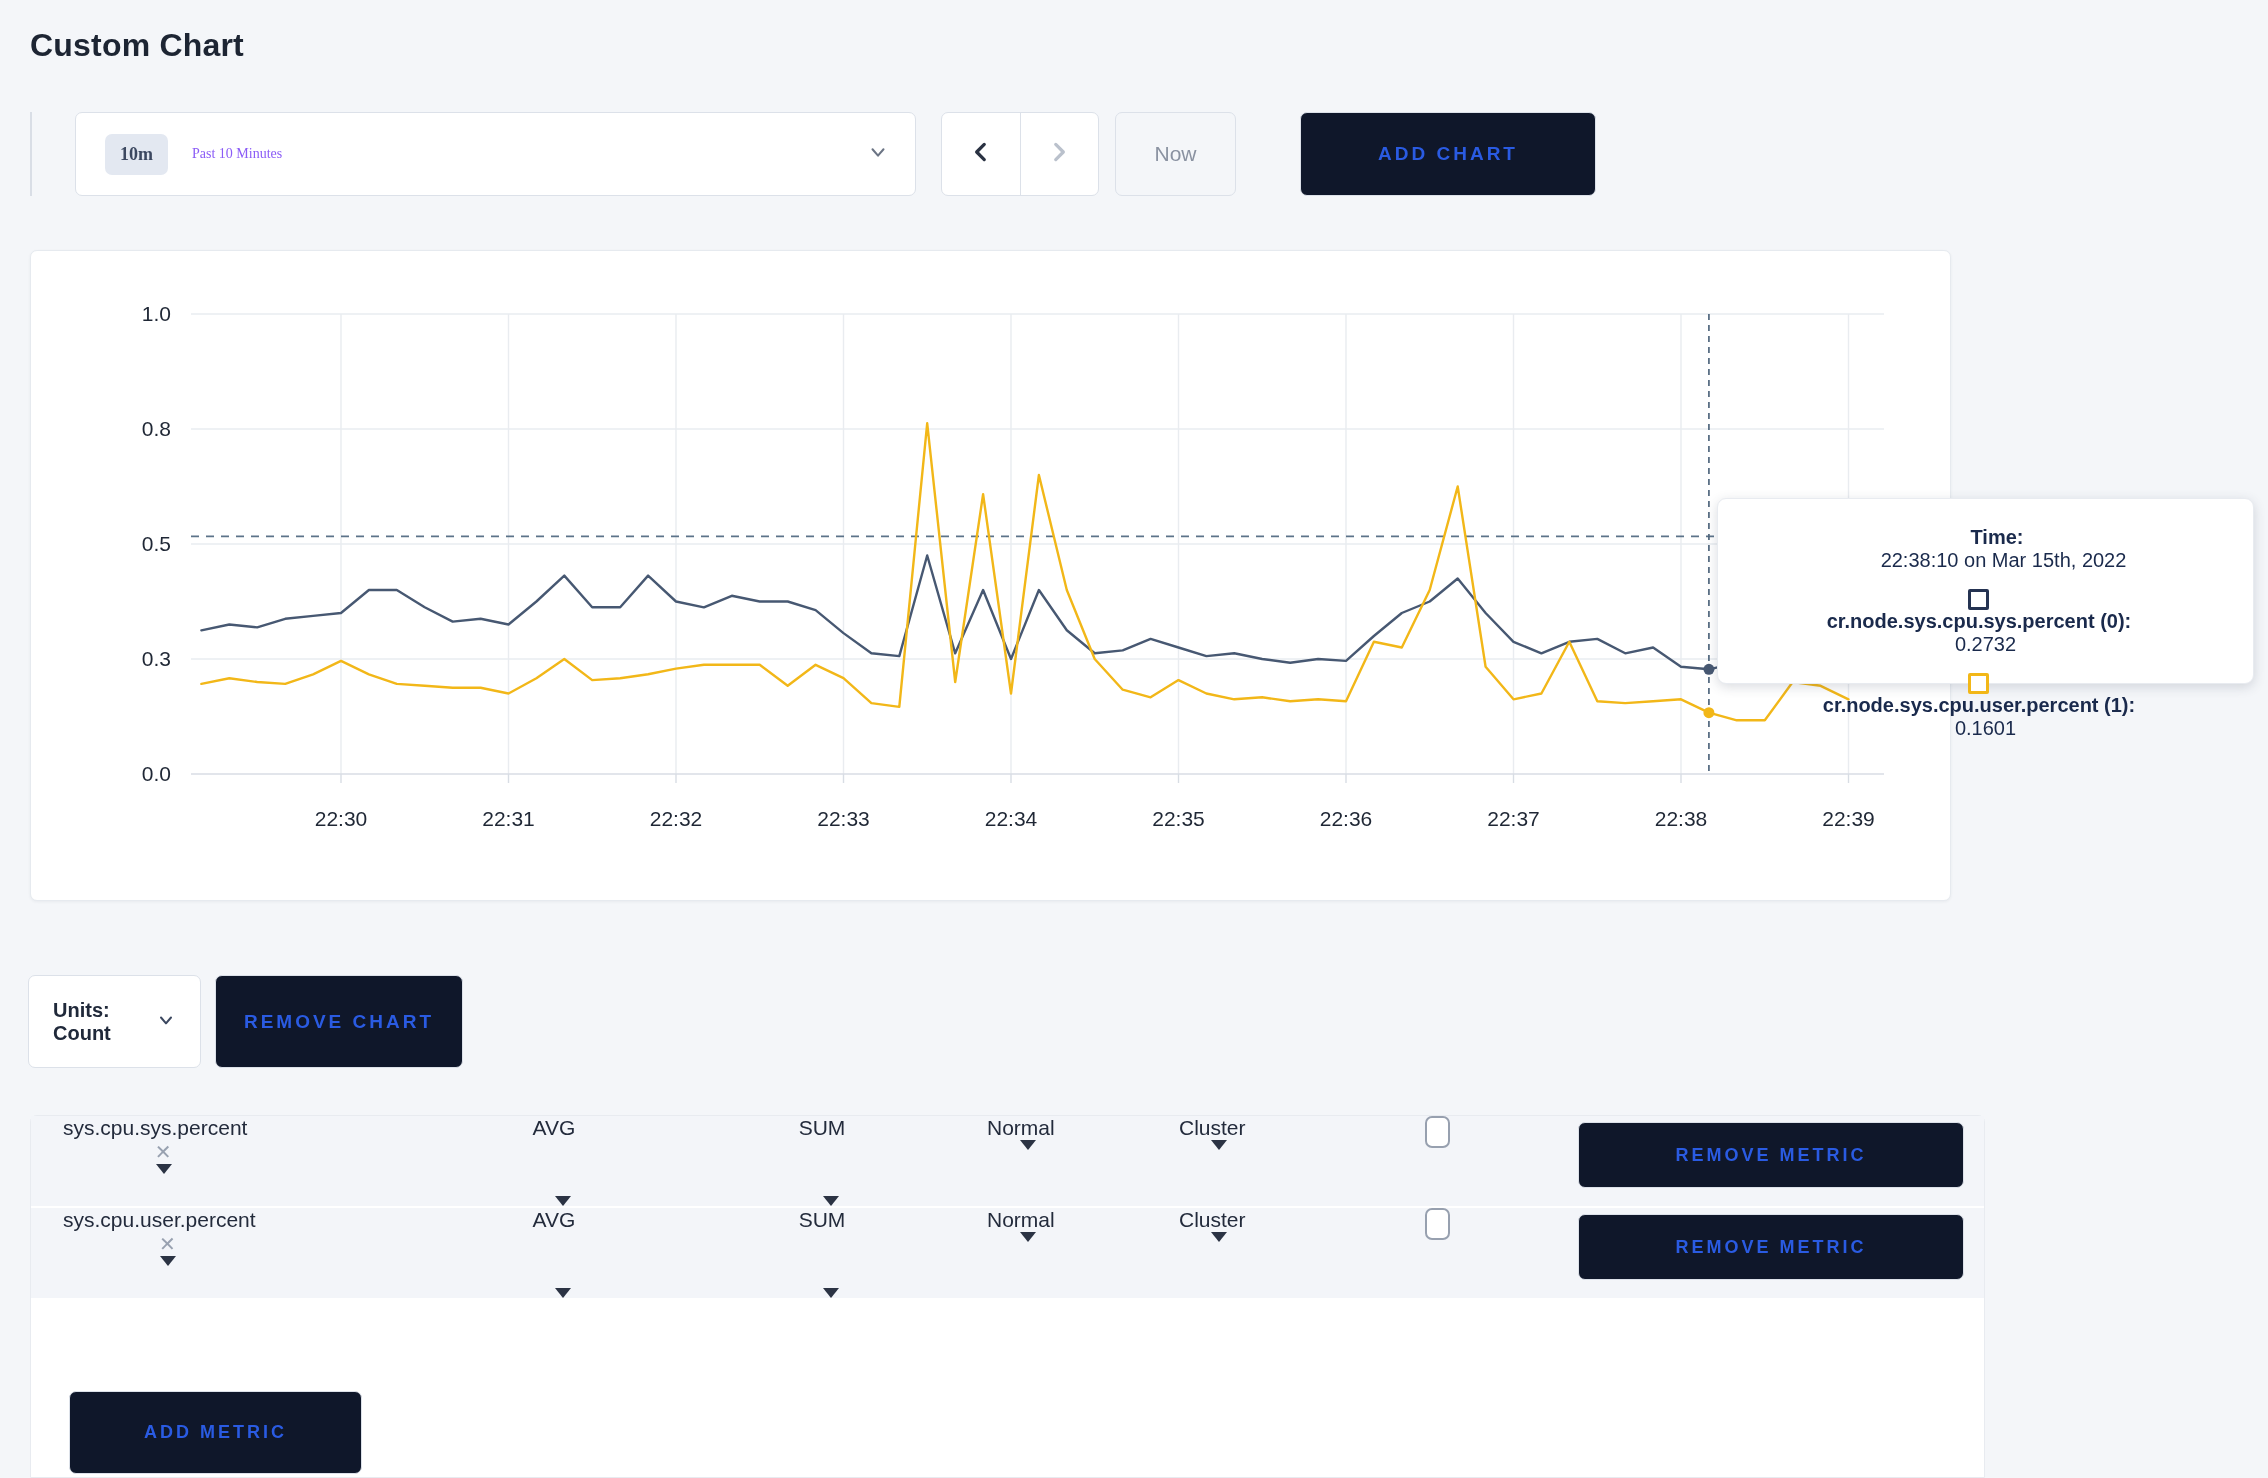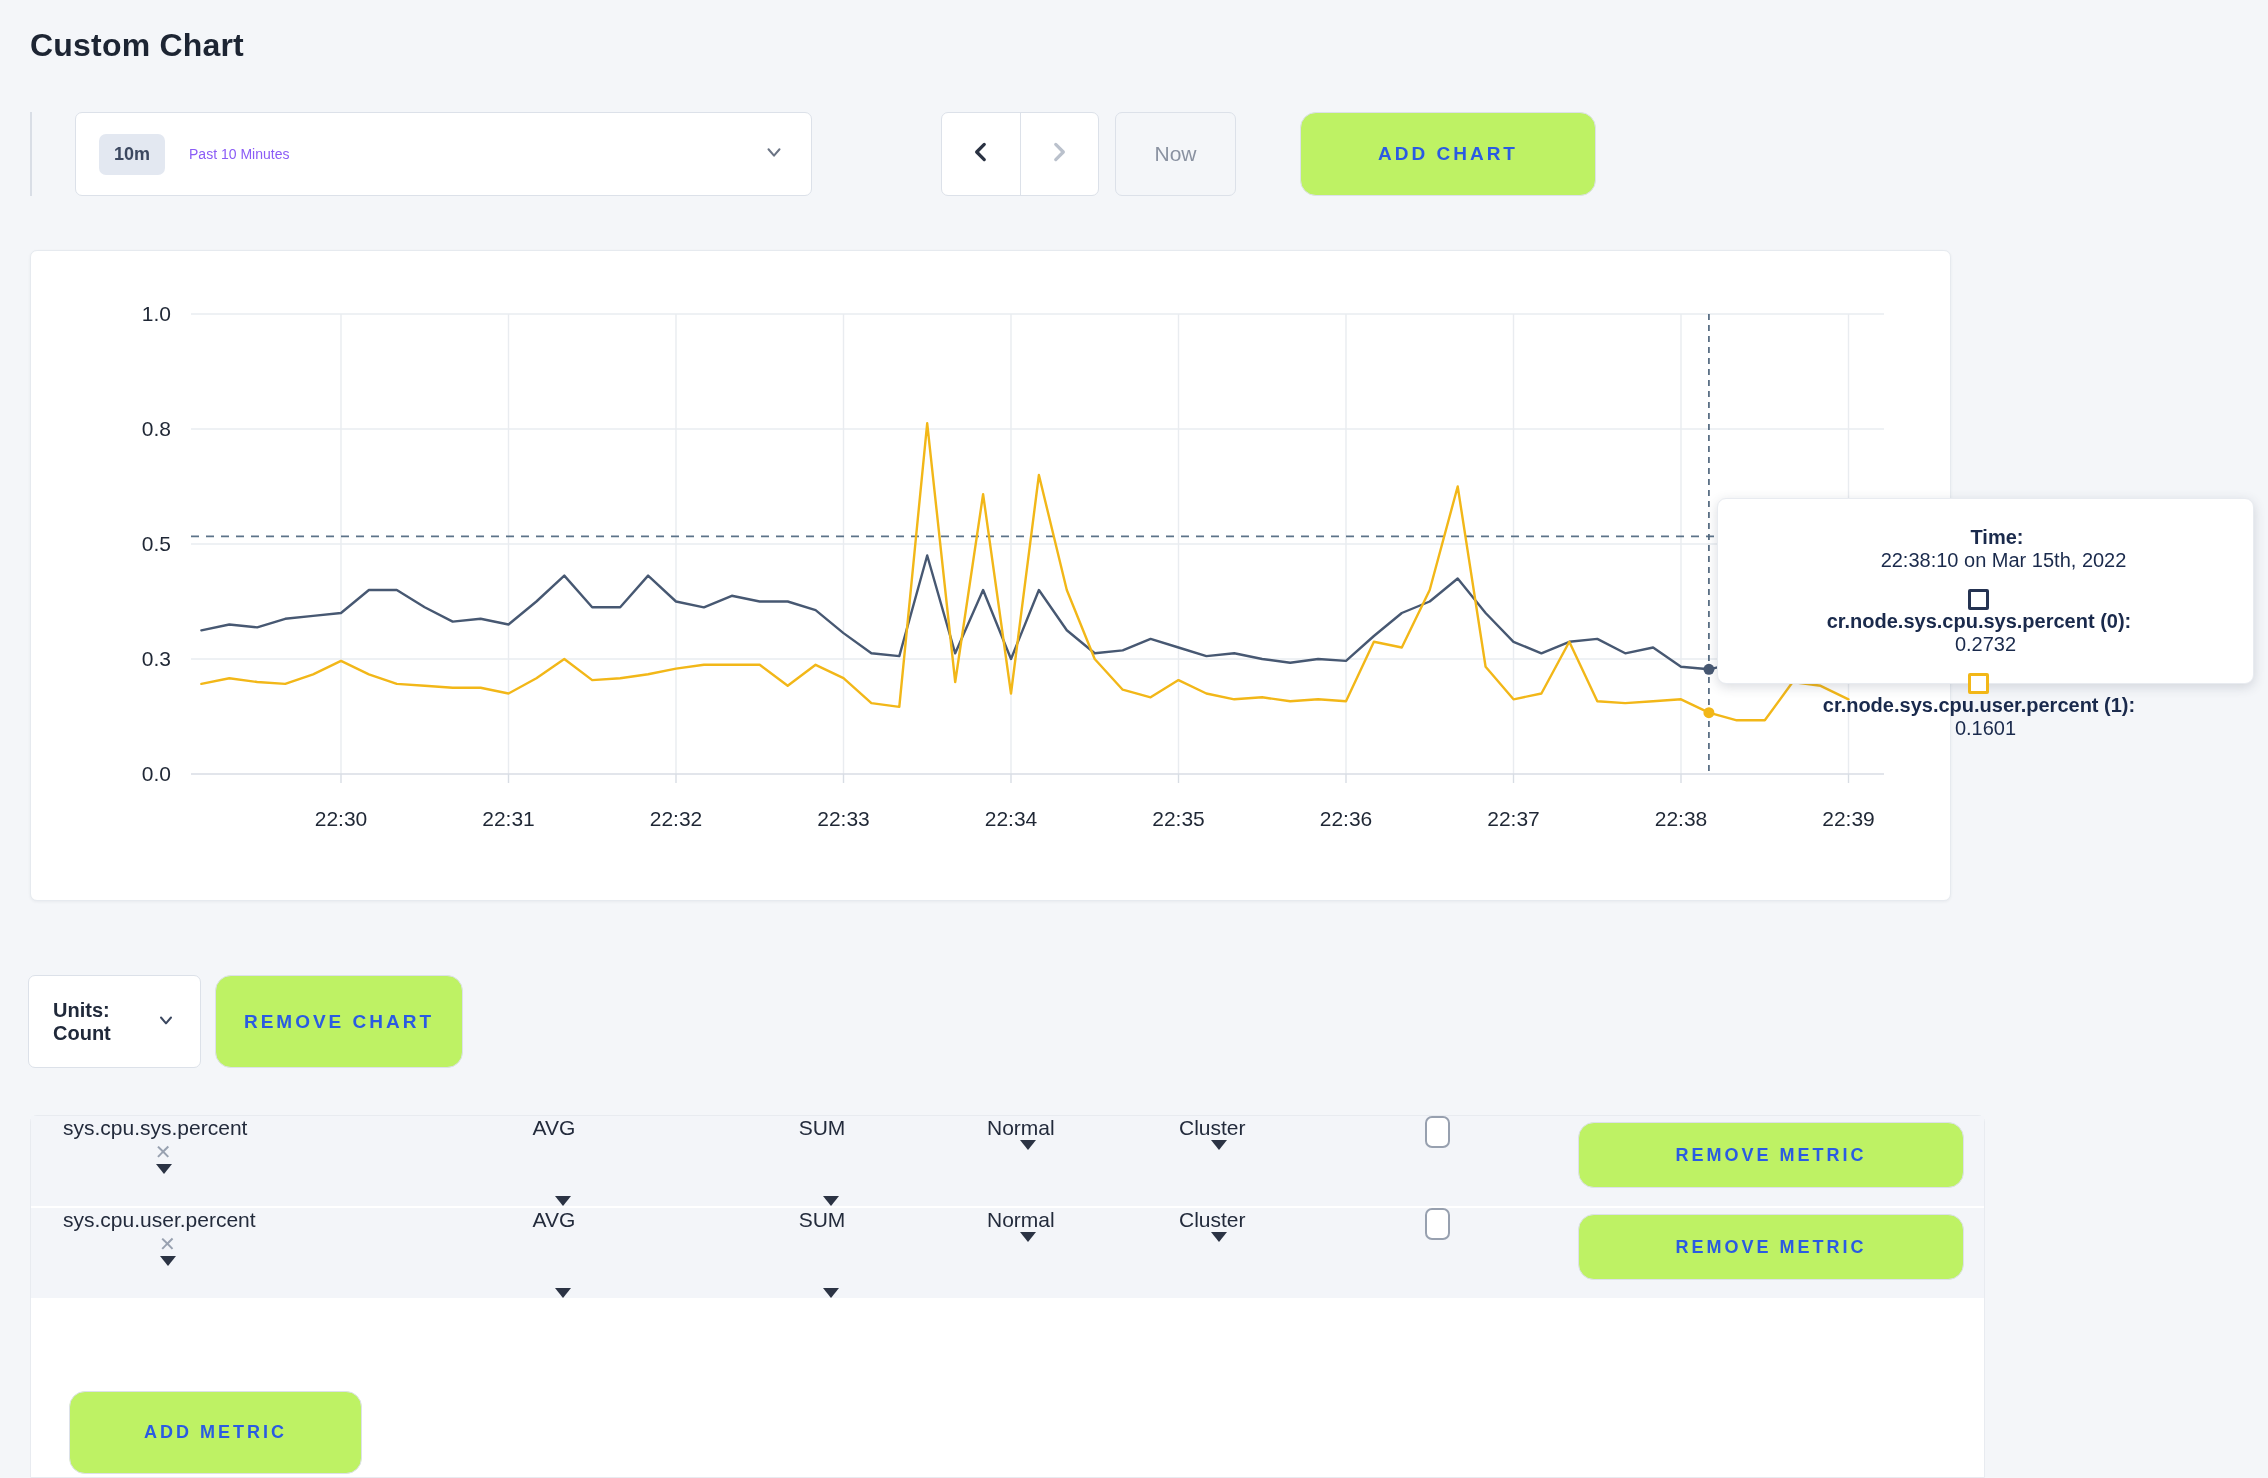--- a/index.html
+++ b/index.html
@@ -14,38 +14,38 @@
   .page-title{
     position:absolute;left:30px;top:6px;
     font-size:32px;font-weight:600;color:#1d2533;letter-spacing:.2px;
   }
   
   .toolbar-rule{position:absolute;left:30px;top:112px;width:2px;height:84px;background:#d9dee6;}
   .box{
     background:#fff;border:1.5px solid #dce1e9;border-radius:7px;box-sizing:border-box;
     display:flex;align-items:center;
   }
-  .time-select{position:absolute;left:75px;top:112px;width:737px;height:84px;padding-left:23px;cursor:pointer;}
+  .time-select{position:absolute;left:75px;top:112px;width:841px;height:84px;padding-left:29px;cursor:pointer;font-family:Liberation Serif, serif;}
   .time-badge{
     background:#e3e8f1;border-radius:7px;padding:10px 15px;
     font-size:18px;font-weight:700;color:#3c4860;
   }
   .time-label{margin-left:24px;font-size:14px;color:#8b5cf6;}
   .select-chev{position:absolute;right:26px;top:50%;transform:translateY(-50%);}
   .nav-group{position:absolute;left:941px;top:112px;width:158px;height:84px;padding:0;}
   .nav-cell{flex:1;height:100%;display:flex;align-items:center;justify-content:center;cursor:pointer;}
   .nav-cell + .nav-cell{border-left:1.5px solid #dce1e9;}
   .now-btn{
     position:absolute;left:1115px;top:112px;width:121px;height:84px;
     background:transparent;border:1.5px solid #dce1e9;border-radius:7px;box-sizing:border-box;
     font-size:21px;color:#8a92a1;display:flex;align-items:center;justify-content:center;cursor:default;
     font-family:inherit;
   }
   .blue-btn{
-    background:#bef264;border:1.5px solid #dce1e9;border-radius:16px;box-sizing:border-box;
+    background:#0f172a;border:1.5px solid #dce1e9;border-radius:7px;box-sizing:border-box;
     color:#2a5be2;font-weight:600;letter-spacing:3px;font-size:19px;
     display:flex;align-items:center;justify-content:center;cursor:pointer;
     font-family:inherit;
   }
   .add-chart-btn{position:absolute;left:1300px;top:112px;width:296px;height:84px;}
   
   .chart-card{
     position:absolute;left:30px;top:250px;width:1921px;height:651px;
     background:#fff;border:1px solid #e6eaef;border-radius:7px;
     box-shadow:0 1px 3px rgba(40,50,70,.06);box-sizing:border-box;

